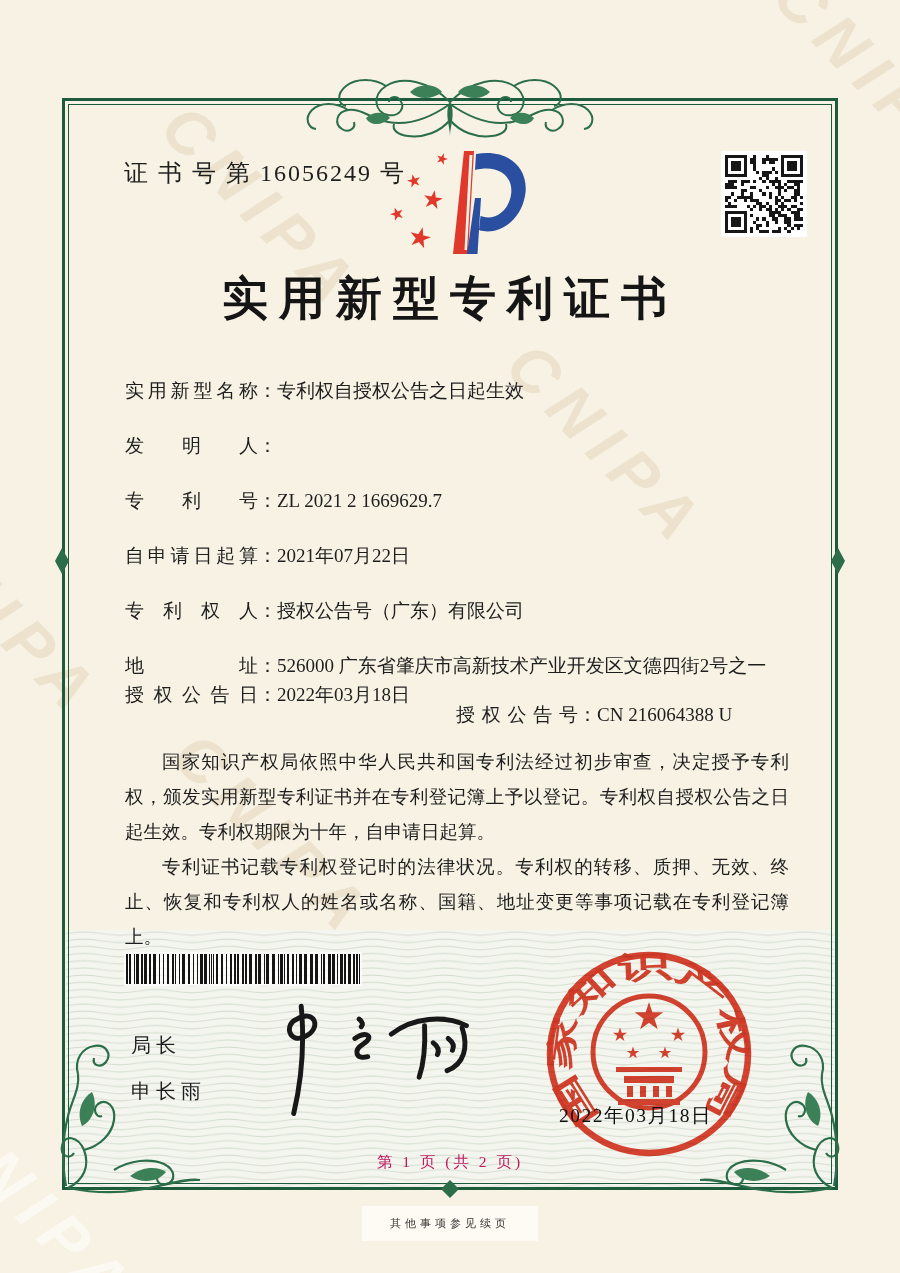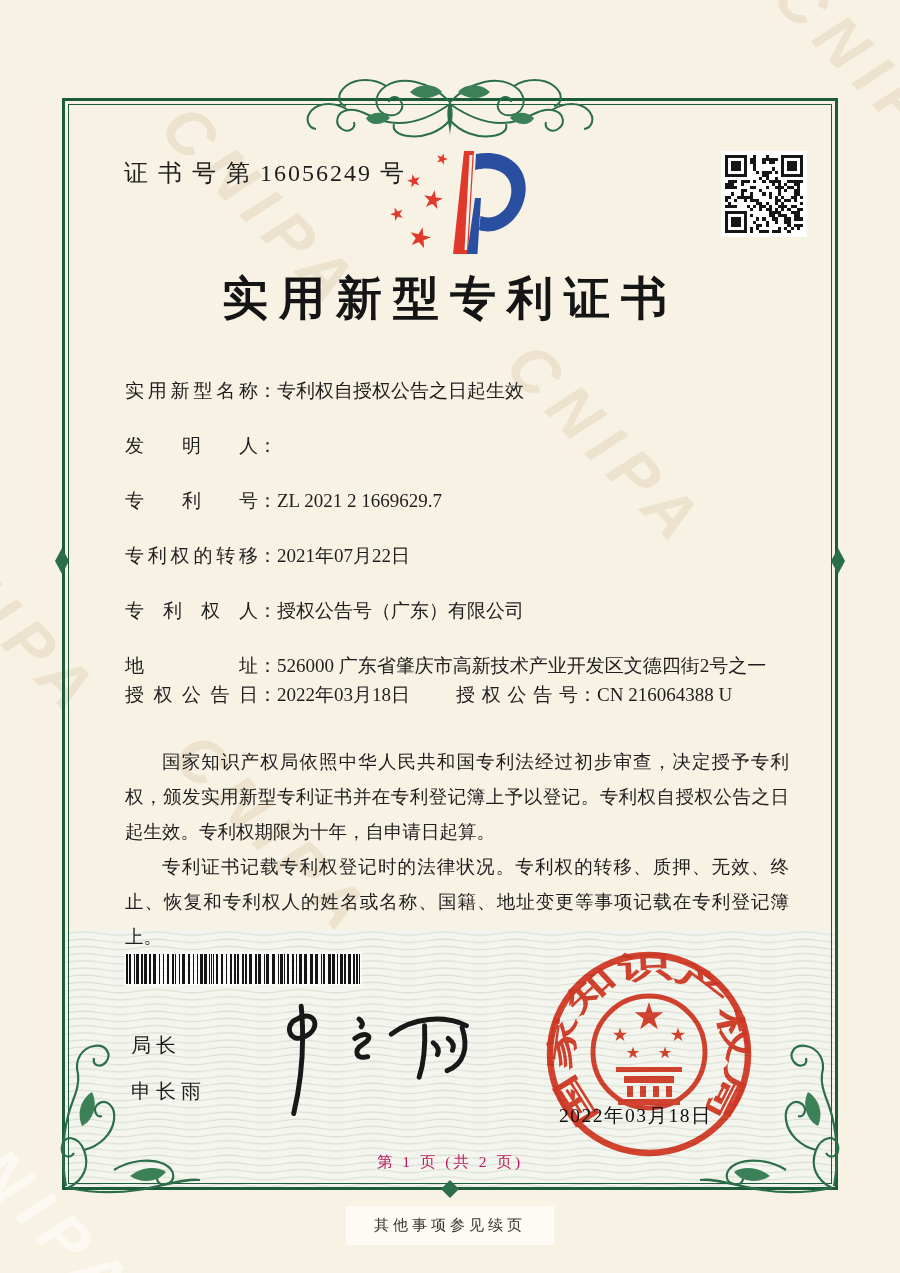--- a/index.html
+++ b/index.html
@@ -24,36 +24,36 @@
       box-sizing:border-box;z-index:5;}
   .qr svg{width:100%;height:100%;display:block;}
   .title{position:absolute;left:0;top:268px;width:100%;text-align:center;font-size:46px;font-weight:bold;
          letter-spacing:11px;color:#151515;z-index:5;}
   .fields{position:absolute;left:125px;top:378px;width:664px;z-index:5;font-size:19px;line-height:25px;}
   .frow{display:flex;margin-bottom:30px;}
   .frow.addr{margin-bottom:4px;}
   .flabel{flex:0 0 133px;width:133px;text-align:justify;text-align-last:justify;text-justify:inter-character;}
   .fcolon{flex:0 0 auto;}
   .fvalue{flex:1;}
-  .grant2{margin-left:46px;display:flex;}
+  .grant2{margin-left:46px;display:flex;margin-top:20px;}
   .grant2 .flabel{flex:0 0 122px;width:122px;}
   .paras{position:absolute;left:125px;top:745px;width:664px;z-index:5;font-size:18.5px;line-height:35px;
          text-align:justify;}
   .paras p{margin:0;text-indent:2em;}
   .barcode{position:absolute;left:124px;top:952px;width:238px;height:34px;background:rgba(255,255,255,0.65);
            padding:2px;box-sizing:border-box;z-index:5;}
   .barcode svg{width:100%;height:100%;display:block;}
   .sig-title{position:absolute;left:131px;top:1032px;font-size:20px;letter-spacing:5px;z-index:6;}
   .sig-name{position:absolute;left:131px;top:1078px;font-size:20px;letter-spacing:5px;z-index:6;}
   .sig-script{position:absolute;left:262px;top:1002px;width:220px;height:118px;z-index:6;}
   .seal{position:absolute;left:543px;top:948px;width:212px;height:212px;z-index:6;mix-blend-mode:multiply;}
   .pageno{position:absolute;left:0;top:1152px;width:100%;text-align:center;font-size:15.5px;
           letter-spacing:3px;z-index:5;color:#be185d;}
   .footer-note{position:absolute;left:450px;top:1206px;transform:translateX(-50%);background:#fdfbf4;
-               padding:10px 28px;font-size:15px;letter-spacing:4px;z-index:4;color:#333;}
+               padding:10px 28px;font-size:11px;letter-spacing:4px;z-index:4;color:#333;}
 </style>
 </head>
 <body>
 
 <div class="stage">
 
   <span class="wm" style="left:812px;top:-42px;">CNIPA</span>
   <span class="wm" style="left:200px;top:90px;">CNIPA</span>
   <span class="wm" style="left:-60px;top:498px;">CNIPA</span>
   <span class="wm" style="left:545px;top:328px;">CNIPA</span>
@@ -344,21 +344,21 @@
     <div class="frow">
       <span class="flabel">发　明　人</span>
         <span class="fcolon">：</span>
     </div>
     <div class="frow">
       <span class="flabel">专　利　号</span>
         <span class="fcolon">：</span>
       <span class="fvalue">ZL 2021 2 1669629.7</span>
     </div>
     <div class="frow">
-      <span class="flabel">专利权的转移</span>
+      <span class="flabel">自申请日起算</span>
         <span class="fcolon">：</span>
       <span class="fvalue">2021年07月22日</span>
     </div>
     <div class="frow">
       <span class="flabel">专　利　权　人</span>
         <span class="fcolon">：</span>
       <span class="fvalue">授权公告号（广东）有限公司</span>
     </div>
     <div class="frow addr">
       <span class="flabel">地　　　　址</span>

